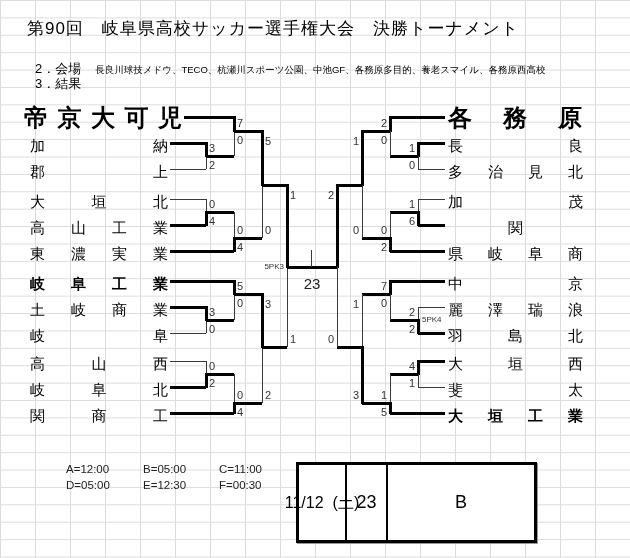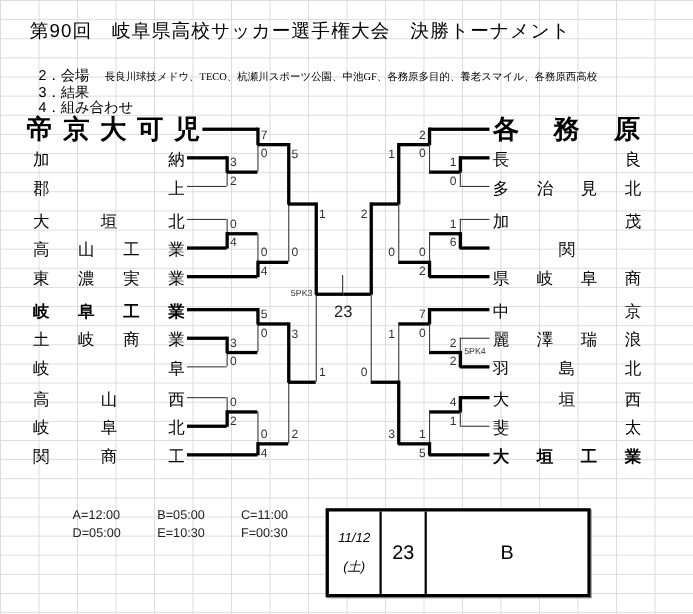--- a/index.html
+++ b/index.html
@@ -9,60 +9,57 @@
     background-image:
       linear-gradient(to right,#dcdcdc 1px,transparent 1px),
       linear-gradient(to bottom,#dcdcdc 1px,transparent 1px);
     background-size:35px 17.4px;
   }
   .title{position:absolute;top:17px;left:0;width:546px;text-align:center;
     font-size:17px;letter-spacing:1px;white-space:nowrap;}
   .hrow{position:absolute;left:35px;font-size:13px;white-space:nowrap;}
   .hrow .lbl{display:inline-block;}
   .hrow .cnt{display:inline-block;margin-left:14px;}
-  .hrow .cnt.small{font-size:9.5px;font-family:Liberation Serif, serif;}
+  .hrow .cnt.small{font-size:9.5px;}
   .hl,.vl{position:absolute;background:#000;}
   .hl.thin{height:1px;background:#3a3a3a;}
   .hl.bold{height:3px;}
   .vl.thin{width:1px;background:#3a3a3a;}
   .vl.bold{width:3px;}
   .team{position:absolute;display:flex;justify-content:space-between;white-space:nowrap;}
   .team.center1{justify-content:center;}
   .team.n{font-size:15px;line-height:18px;}
   .team.b{font-size:15px;line-height:18px;font-weight:bold;}
   .team.big{font-size:24px;line-height:26px;font-weight:bold;}
   .score{position:absolute;font-size:11px;line-height:12px;color:#333;}
   .score.ra{text-align:right;}
   .pk{position:absolute;font-size:8px;line-height:9px;color:#333;white-space:nowrap;}
   .mno{position:absolute;font-size:15px;line-height:16px;color:#222;text-align:center;}
   .sched{position:absolute;font-size:11.5px;line-height:13px;color:#222;white-space:nowrap;}
   .fbox{position:absolute;left:296px;top:462px;width:241px;height:81px;background:#fff;
     border:3px solid #000;box-sizing:border-box;display:flex;box-shadow:1px 1px 0 #999;}
   .fcell{border-right:2px solid #000;display:flex;align-items:center;justify-content:center;box-sizing:border-box;}
   .fcell:last-child{border-right:none;}
-  .fcell.date{width:48px;flex-direction:column;font-size:12px;line-height:17px;gap:9px;font-style:italic;}
+  .fcell.date{width:48px;font-size:16px;line-height:17px;gap:9px;}
   .fcell.venue{width:104px;font-size:19px;}
   .fcell.match{width:41px;font-size:18px;}
   .fcell.slot{flex:1;font-size:18px;}
 </style>
 </head>
 <body>
 
 <div class="sheet">
 
   <div class="title">第90回　岐阜県高校サッカー選手権大会　決勝トーナメント</div>
 
   <div class="hrow" style="top:60px">
     <span class="lbl">2．</span><span class="lbl">会場</span><span class="cnt small">長良川球技メドウ、TECO、杭瀬川スポーツ公園、中池GF、各務原多目的、養老スマイル、各務原西高校</span>
   </div>
   <div class="hrow" style="top:75px">
     <span class="lbl">3．</span><span class="lbl">結果</span>
-  </div>
-  <div class="hrow" style="top:89px">
-    <span class="lbl">4．</span><span class="lbl">組み合わせ</span>
   </div>
 
   <div id="bracket">
       <div class="team big" style="left: 24px; top: 105px; width: 158px;">
         <span>帝</span>
         <span>京</span>
         <span>大</span>
         <span>可</span>
         <span>児</span>
       </div>
@@ -317,21 +314,21 @@
       <div class="score ra" style="top: 189px; right: 296px;">2</div>
       <div class="score ra" style="top: 333px; right: 296px;">0</div>
       <div class="vl thin" style="left: 311px; top: 250px; height: 17px;"></div>
       <div class="mno" style="left: 292px; top: 276px; width: 40px;">23</div>
     </div>
 
   <div class="sched" style="left:66px;top:463px">A=12:00</div>
   <div class="sched" style="left:143px;top:463px">B=05:00</div>
   <div class="sched" style="left:219px;top:463px">C=11:00</div>
   <div class="sched" style="left:66px;top:479px">D=05:00</div>
-  <div class="sched" style="left:143px;top:479px">E=10:30</div>
+  <div class="sched" style="left:143px;top:479px">E=12:30</div>
   <div class="sched" style="left:219px;top:479px">F=00:30</div>
 
   <div class="fbox">
     <div class="fcell date">
       <span>11/12</span>
       <span>(土)</span>
     </div>
     <div class="fcell match">23</div>
     <div class="fcell slot">B</div>
   </div>

